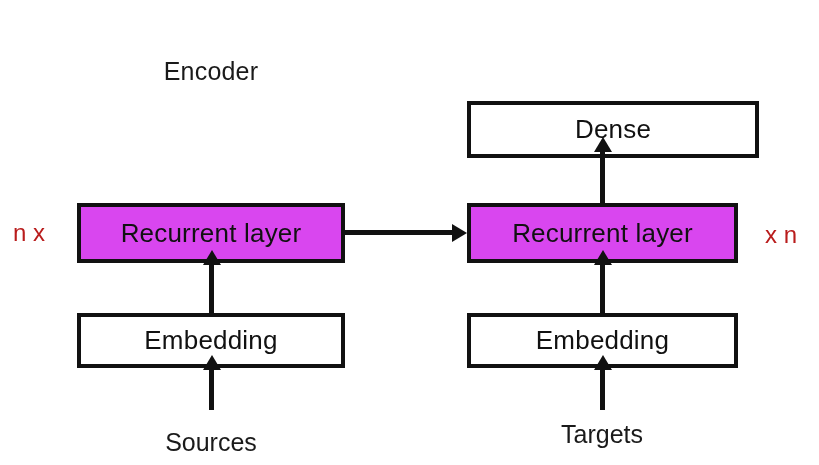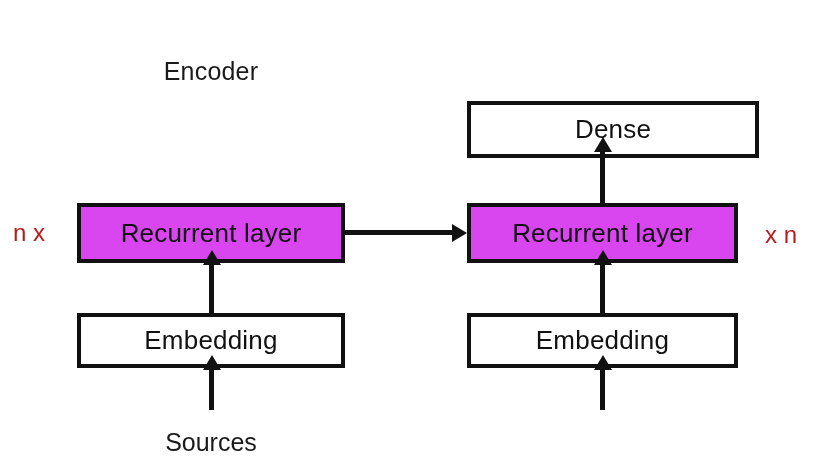--- a/index.html
+++ b/index.html
@@ -134,20 +134,21 @@
   <div class="node-box recurrent" id="box-dec-recurrent">Recurrent layer</div>
 
   <div class="node-box" id="box-enc-embedding">Embedding</div>
 
   <div class="node-box" id="box-dec-embedding">Embedding</div>
 
   <div class="repeat-label" id="label-enc-repeat">n x</div>
   <div class="repeat-label" id="label-dec-repeat">x n</div>
 
   <div class="io-label" id="label-sources">Sources</div>
+  <div class="io-label" id="label-targets">Targets</div>
 
   <div class="arrow-v" id="arrow-enc-src-to-emb"></div>
   <div class="arrow-v" id="arrow-enc-emb-to-rec"></div>
   <div class="arrow-v" id="arrow-dec-tgt-to-emb"></div>
   <div class="arrow-v" id="arrow-dec-emb-to-rec"></div>
   <div class="arrow-v" id="arrow-dec-rec-to-dense"></div>
   <div class="arrow-h" id="arrow-enc-to-dec"></div>
 
 </div>
 

